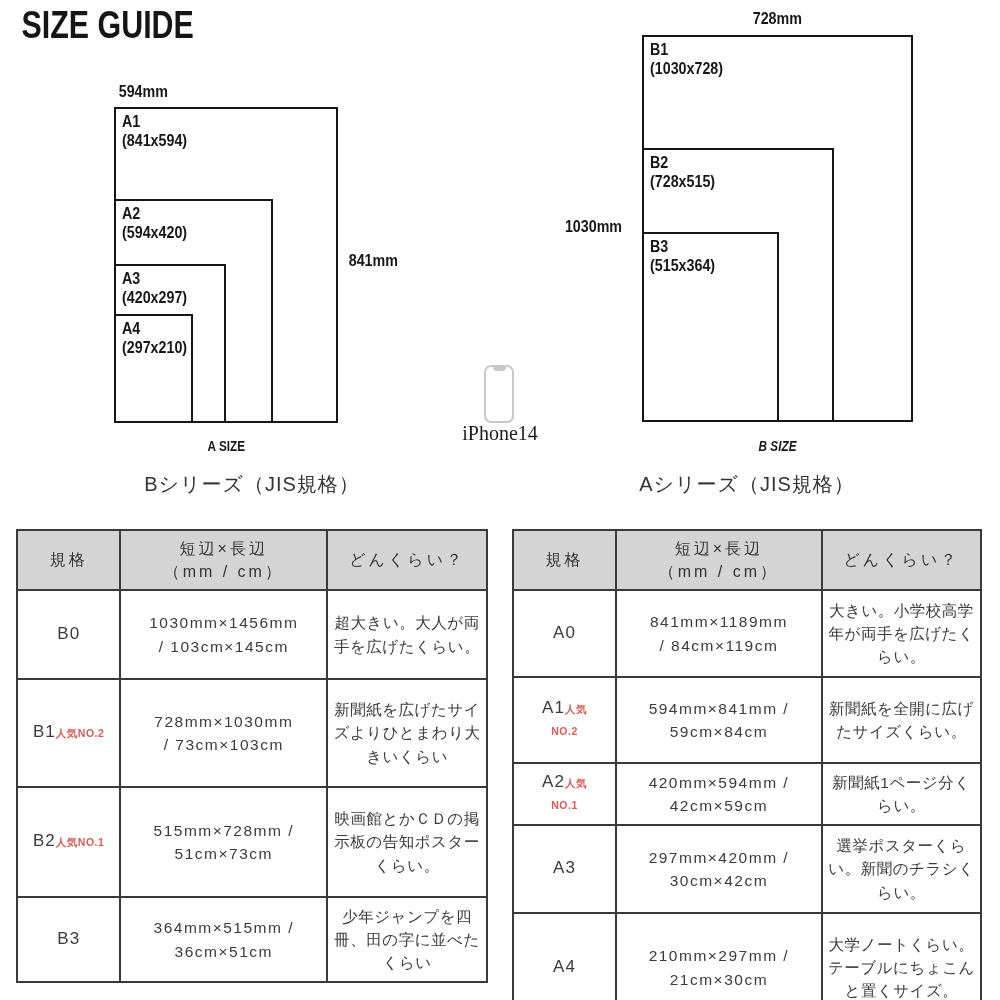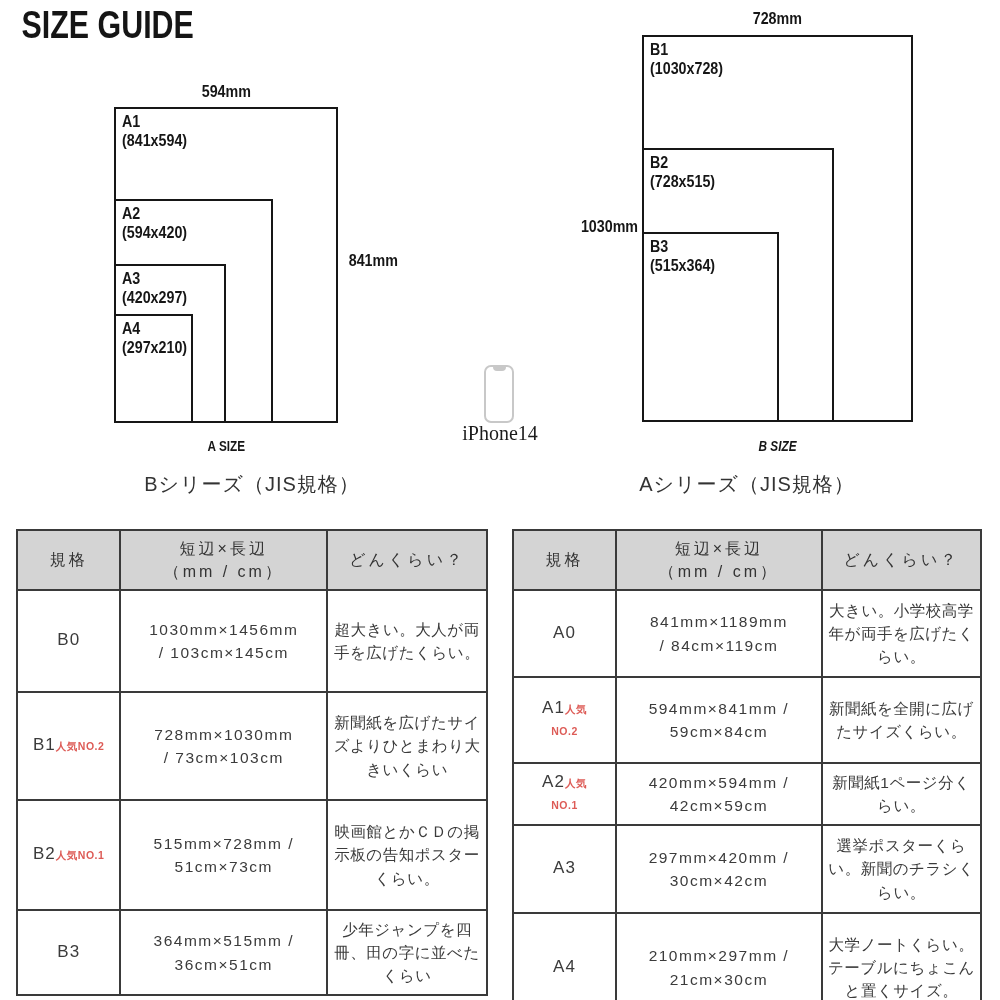--- a/index.html
+++ b/index.html
@@ -74,21 +74,21 @@
 </head>
 <body>
 
 <div class="canvas">
 
   <div class="main-title">
     <span>SIZE GUIDE</span>
   </div>
 
   <div>
-    <div class="dim-label" style="left:114px; top:82px; width:224px; text-align:center;">
+    <div class="dim-label" style="left:114px; top:82px; width:224px; ">
       <span class="cond">594mm</span>
     </div>
 
     <div class="prect" style="left:114px; top:107px; width:224px; height:316px;">
       <div class="rect-label">
         <div>A1</div>
         <div>(841x594)</div>
       </div>
     </div>
     <div class="prect" style="left:114px; top:199px; width:159px; height:224px;">
@@ -135,21 +135,21 @@
         <div>(728x515)</div>
       </div>
     </div>
     <div class="prect" style="left:642px; top:232px; width:137px; height:190px;">
       <div class="rect-label">
         <div>B3</div>
         <div>(515x364)</div>
       </div>
     </div>
 
-    <div class="dim-label" style="left:538px; top:217px; width:100px; text-align:right;">
+    <div class="dim-label" style="left:538px; top:217px; width:100px; text-align:center;">
       <span class="cond" style="transform-origin:100% 50%;">1030mm</span>
     </div>
     <div class="caption" style="left:642px; top:438px; width:271px;font-style:italic;">
       <span class="cond">B SIZE</span>
     </div>
   </div>
 
   <div>
     <div class="phone-body"></div>
     <div class="phone-notch"></div>
@@ -166,21 +166,21 @@
         </colgroup>
       <thead>
         <tr style="height:60px;">
           <th>規格</th>
           <th>短辺×長辺
 （mm / cm）</th>
           <th>どんくらい？</th>
         </tr>
       </thead>
       <tbody>
-        <tr style="height:102px;">
+        <tr style="height:89px;">
           <td class="code-cell"><span>B0</span><span class="badge"></span></td>
           <td class="size-cell">1030mm×1456mm
 / 103cm×145cm</td>
           <td class="desc-cell">超大きい。大人が両手を広げたくらい。</td>
         </tr>
         <tr style="height:108px;">
           <td class="code-cell"><span>B1</span><span class="badge">人気NO.2</span></td>
           <td class="size-cell">728mm×1030mm
 / 73cm×103cm</td>
           <td class="desc-cell">新聞紙を広げたサイズよりひとまわり大きいくらい</td>

